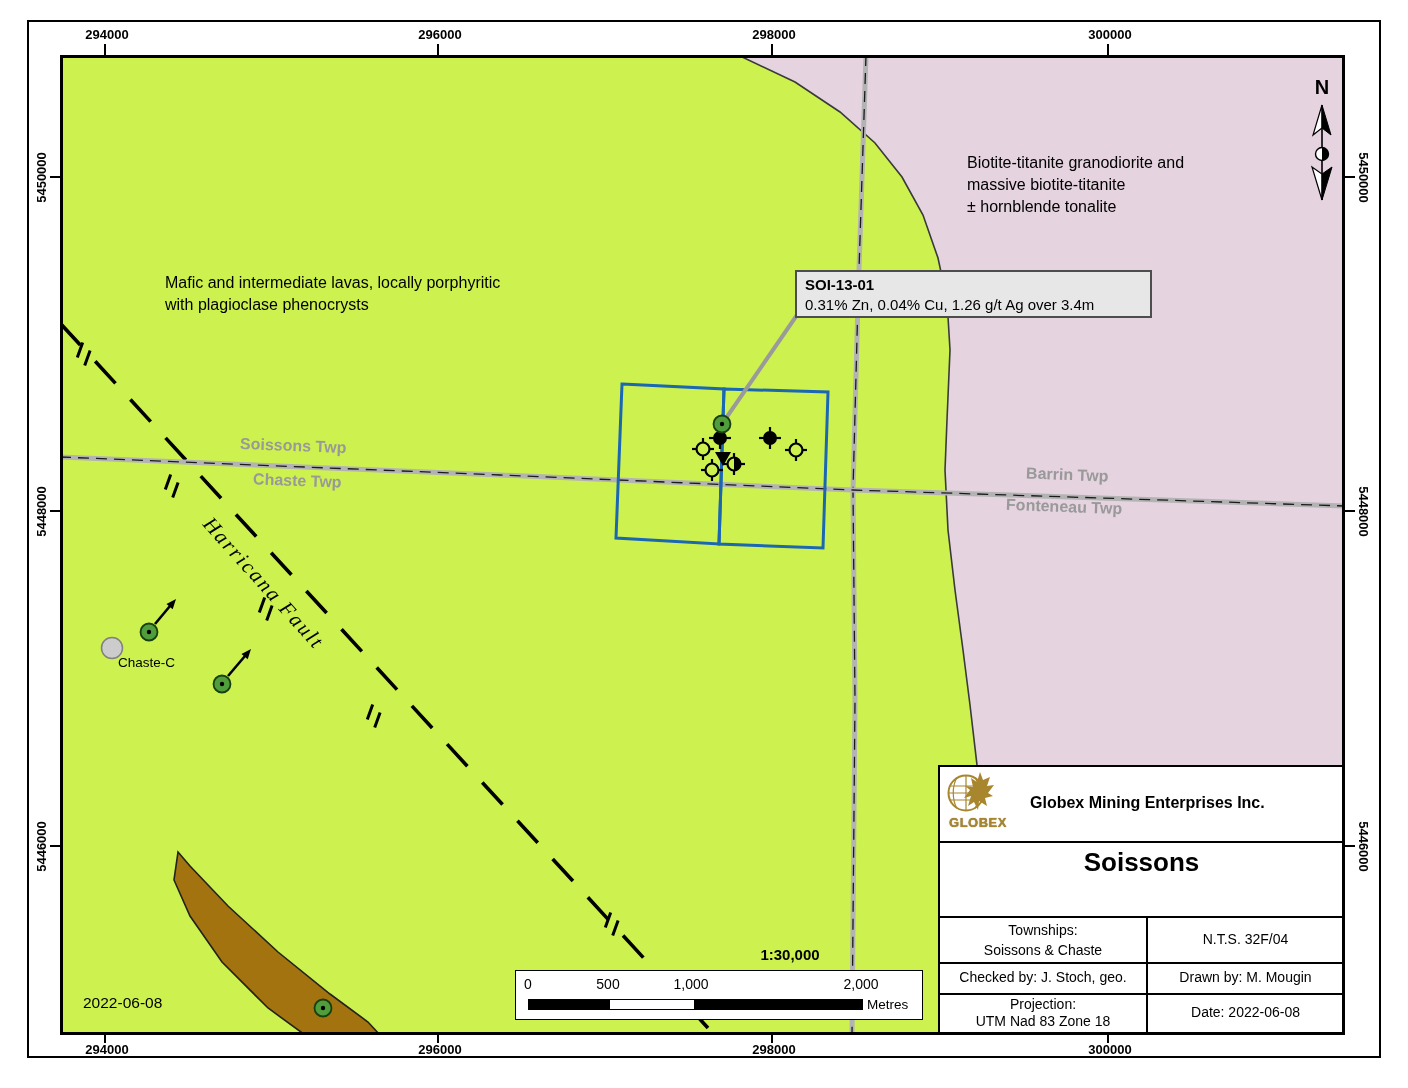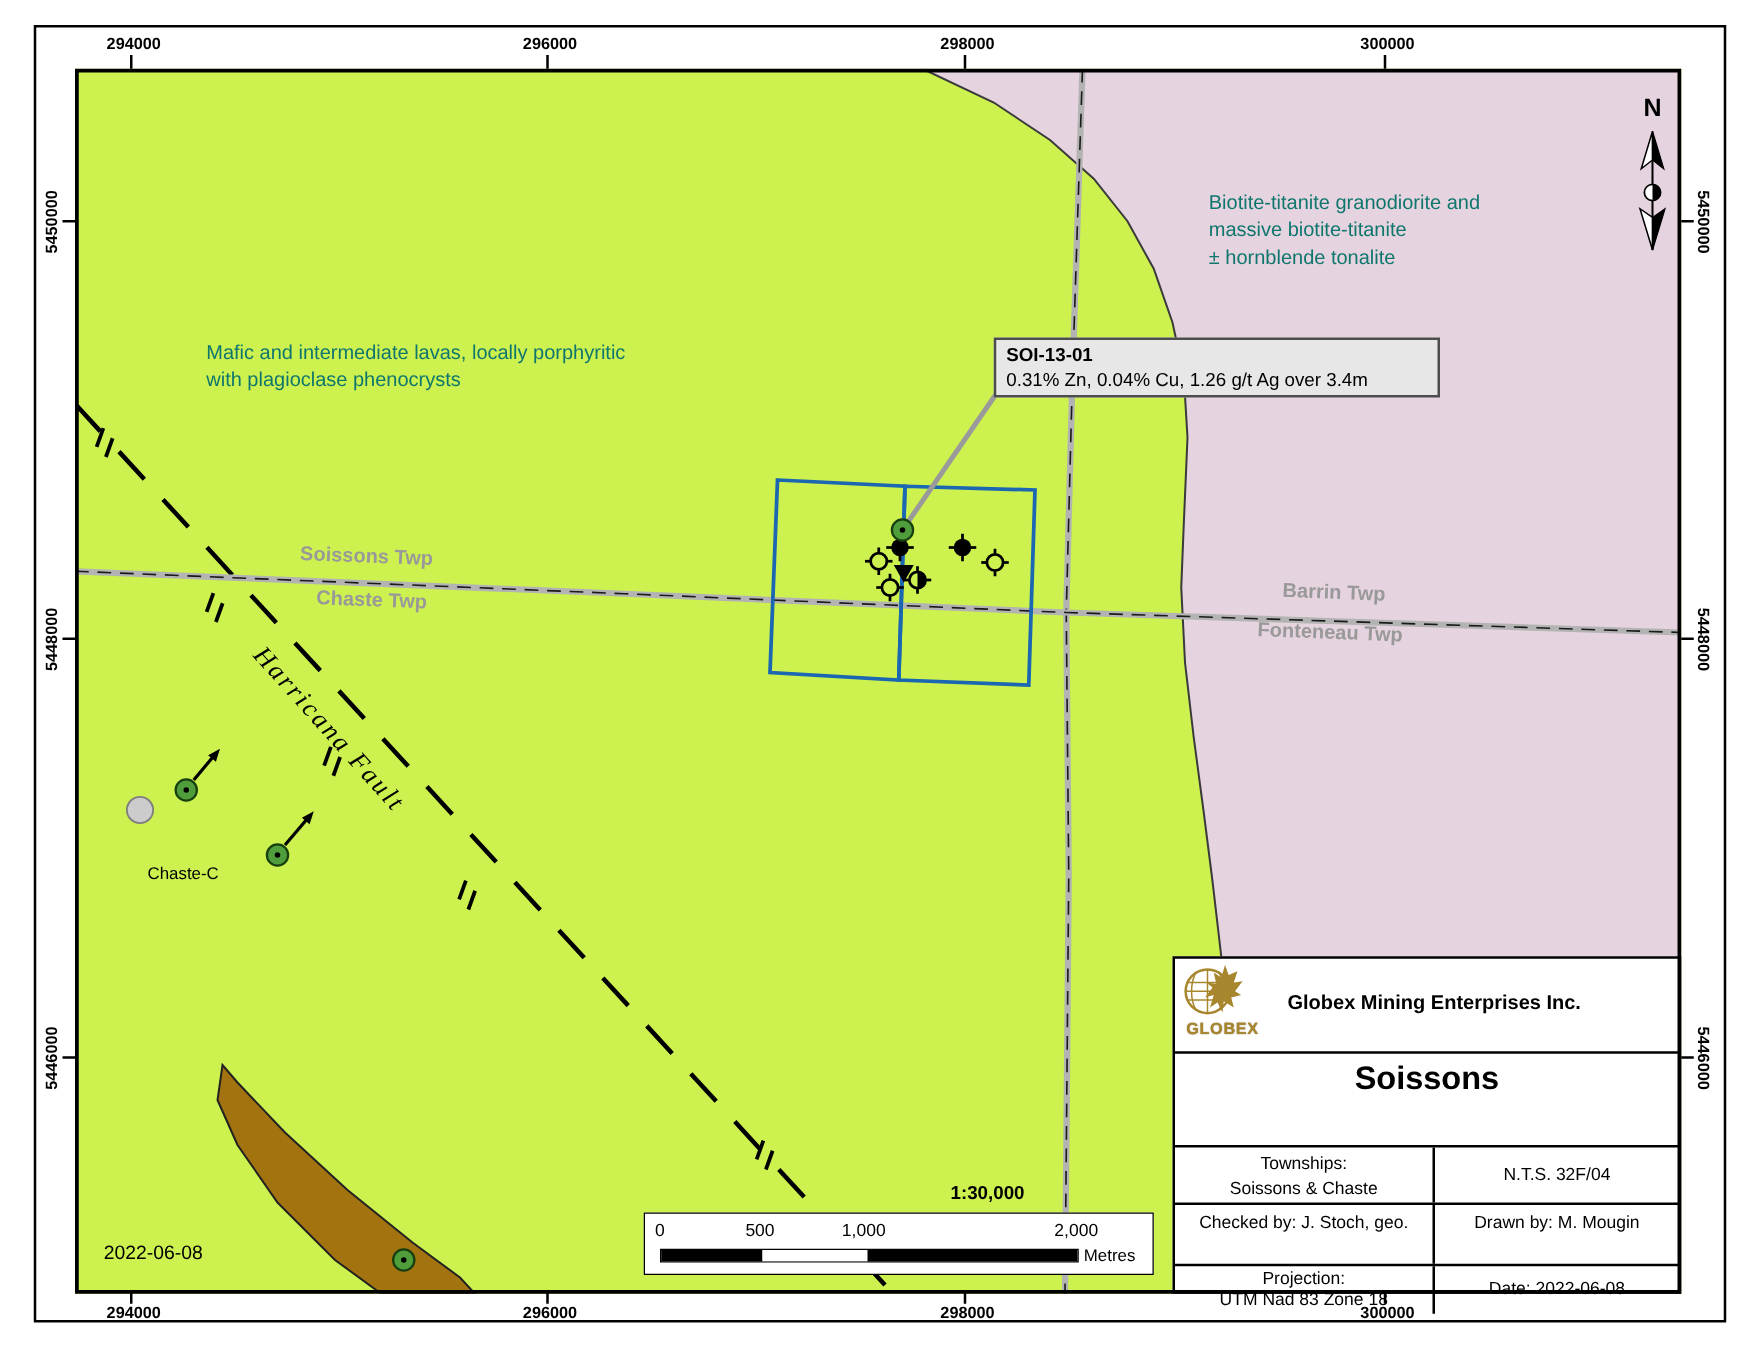--- a/index.html
+++ b/index.html
@@ -10,26 +10,26 @@
   #outer-border{left:27px;top:20px;width:1354px;height:1038px;border:2.5px solid #000;box-sizing:border-box;}
   
   #map-area{left:60px;top:55px;width:1285px;height:980px;background:#cdf24f;overflow:hidden;}
   #map-frame{left:60px;top:55px;width:1285px;height:980px;border:3px solid #000;box-sizing:border-box;z-index:40;pointer-events:none;}
   
   .coord{font-size:13px;font-weight:bold;color:#000;width:64px;text-align:center;z-index:45;}
   .coord.side{transform-origin:center;}
   .tickv{width:2px;height:11px;background:#000;z-index:45;}
   .tickh{width:10px;height:2px;background:#000;z-index:45;}
   
-  .unit-label{font-size:16px;color:#0f766e;line-height:22px;z-index:10;}
+  .unit-label{font-size:16px;color:#000000;line-height:22px;z-index:10;}
   .unit-label .ln{display:block;}
   .twp{font-size:16px;font-weight:bold;color:#999;z-index:10;white-space:nowrap;}
   #fault-label{font-family:"Liberation Serif",serif;font-style:italic;font-size:21px;color:#000;
                transform:rotate(48deg);transform-origin:left top;letter-spacing:2px;z-index:10;white-space:nowrap;}
-  #chaste-c{font-size:13.5px;color:#000;z-index:10;margin-top:36px;}
+  #chaste-c{font-size:13.5px;color:#000;z-index:10;}
   #map-date{font-size:15.5px;color:#000;z-index:10;}
   #north-n{font-size:20px;font-weight:bold;z-index:10;width:24px;text-align:center;}
   
   #callout{left:795px;top:270px;width:357px;height:48px;background:#e7e7e7;border:2px solid #4d4d4d;
            box-sizing:border-box;padding:2px 8px;z-index:20;}
   #callout .t{font-size:15px;font-weight:bold;line-height:21px;}
   #callout .b{font-size:15px;line-height:20px;white-space:nowrap;}
   
   #scale-ratio{left:710px;top:946px;width:160px;text-align:center;font-size:15px;font-weight:bold;z-index:22;}
   #scalebar{left:515px;top:970px;width:408px;height:50px;background:#fff;border:1.5px solid #000;box-sizing:border-box;z-index:22;}
@@ -38,21 +38,21 @@
   #scalebar .seg1{width:81px;background:#000;}
   #scalebar .seg2{width:84px;background:#fff;}
   #scalebar .seg3{flex:1;background:#000;}
   #scalebar .unit{position:absolute;left:351px;top:26px;font-size:13.5px;}
   
   #titleblock{left:938px;top:765px;width:407px;height:270px;background:#fff;border:2px solid #000;box-sizing:border-box;z-index:30;}
   #titleblock .row{position:relative;width:100%;box-sizing:border-box;border-bottom:2px solid #000;}
   #tb-r1{height:76px;}
   #tb-r2{height:75px;text-align:center;padding-top:1px;}
   #tb-r3{height:46px;display:flex;}
-  #tb-r4{height:49px;display:flex;}
+  #tb-r4{height:31px;display:flex;}
   #tb-r5{height:38px;display:flex;border-bottom:none !important;}
   .tb-cl{width:208px;border-right:2px solid #000;box-sizing:border-box;text-align:center;}
   .tb-cr{flex:1;text-align:center;}
   .tb-sm{font-size:14px;line-height:20px;}
   #tb-company{position:absolute;left:90px;right:4px;top:0;height:72px;line-height:72px;
               font-size:16px;font-weight:bold;white-space:nowrap;}
   .tb-title{font-size:26px;font-weight:bold;line-height:36px;}
   #globex-text{position:absolute;left:2px;top:48px;width:72px;text-align:center;font-size:13px;font-weight:bold;
                color:#a8862e;letter-spacing:.5px;text-shadow:0 0 1px #6b5a1d;}
 </style>

